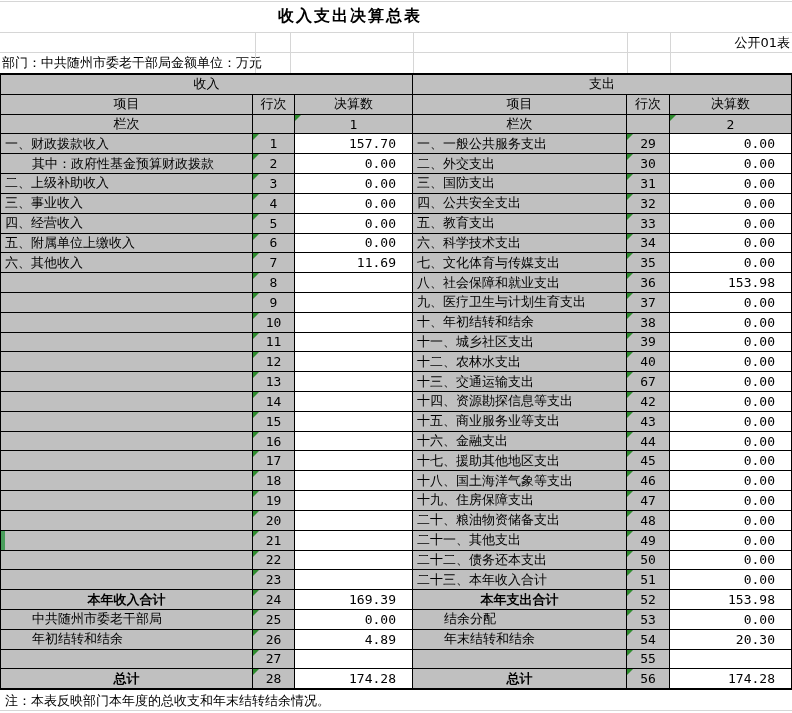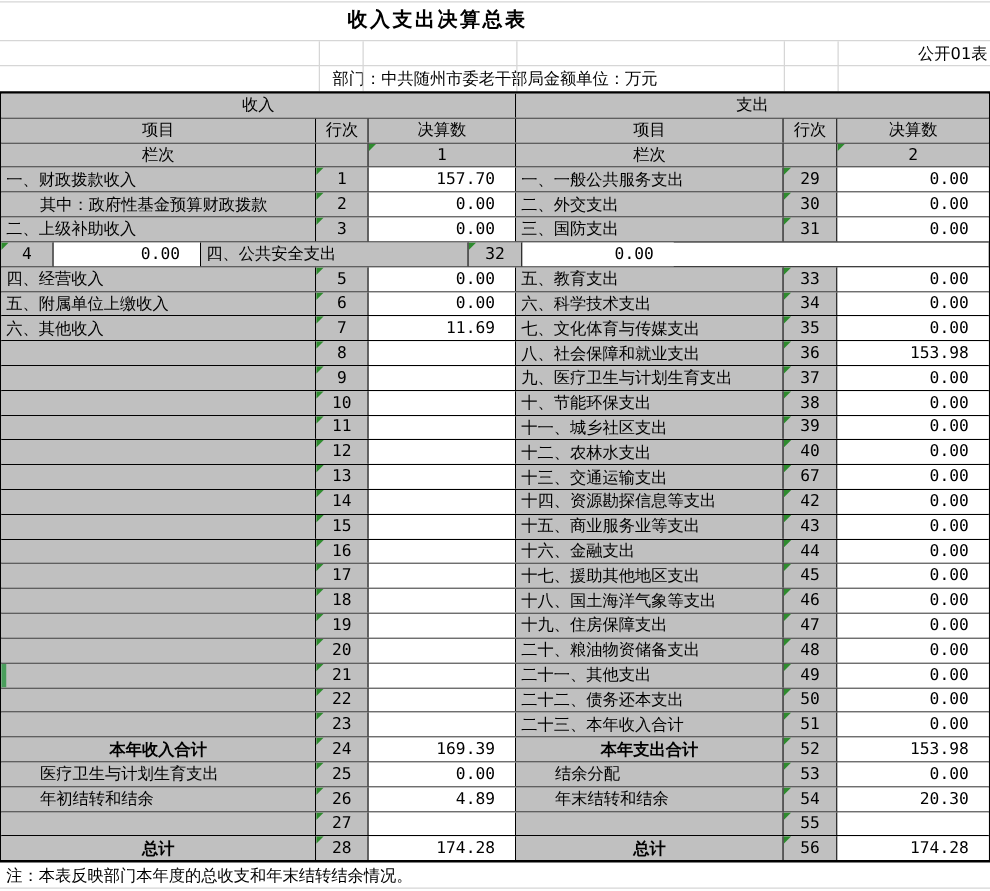--- a/index.html
+++ b/index.html
@@ -19,21 +19,21 @@
   .vline{position:absolute;top:33px;height:40px;width:1px;background:var(--grid-light);}
 
   #title-row{position:absolute;top:0;left:0;width:792px;height:33px;
     display:flex;align-items:center;justify-content:center;
     padding-right:92px;box-sizing:border-box;border-bottom:1px solid var(--grid-light);}
   #title-row .t{font-size:16px;font-weight:bold;letter-spacing:2px;}
 
   #meta-row-1{position:absolute;top:33px;left:0;width:792px;height:19px;
     display:flex;align-items:center;justify-content:flex-end;box-sizing:border-box;padding-right:2px;}
   #meta-row-2{position:absolute;top:52px;left:0;width:792px;height:21px;
-    display:flex;align-items:center;justify-content:center;box-sizing:border-box;
+    display:flex;align-items:center;justify-content:flex-start;box-sizing:border-box;
     padding-left:2px;padding-right:2px;}
 
   #tbl{position:absolute;top:73px;left:0;width:792px;height:617px;box-sizing:border-box;
     border:1px solid var(--grid-black);border-top-width:2px;border-bottom-width:2px;
     display:flex;flex-direction:column;}
   .trow{display:flex;flex:1 1 0;min-height:0;border-bottom:1px solid var(--grid-black);}
   .trow:last-child{border-bottom:none;}
   .c{position:relative;display:flex;align-items:center;box-sizing:border-box;
     border-right:1px solid var(--grid-black);background:var(--header-bg);
     overflow:hidden;white-space:nowrap;}
@@ -190,20 +190,23 @@
         </div>
         <div class="c line w-rline">
           <span class="tri"></span>
           <span>31</span>
         </div>
         <div class="c val w-rval last">
           <span>0.00</span>
         </div>
       </div>
       <div class="trow">
+        <div class="c proj w-proj">
+          <span>三、事业收入</span>
+        </div>
         <div class="c line w-line">
           <span class="tri"></span>
           <span>4</span>
         </div>
         <div class="c val w-val">
           <span>0.00</span>
         </div>
         <div class="c proj w-rproj">
           <span>四、公共安全支出</span>
         </div>
@@ -318,21 +321,21 @@
         </div>
       </div>
       <div class="trow">
         <div class="c proj w-proj"></div>
         <div class="c line w-line">
           <span class="tri"></span>
           <span>10</span>
         </div>
         <div class="c val w-val"></div>
         <div class="c proj w-rproj">
-          <span>十、节能环保支出</span>
+          <span>十、年初结转和结余</span>
         </div>
         <div class="c line w-rline">
           <span class="tri"></span>
           <span>38</span>
         </div>
         <div class="c val w-rval last">
           <span>0.00</span>
         </div>
       </div>
       <div class="trow">
@@ -588,21 +591,21 @@
         <div class="c line w-rline">
           <span class="tri"></span>
           <span>52</span>
         </div>
         <div class="c val w-rval last">
           <span>153.98</span>
         </div>
       </div>
       <div class="trow">
         <div class="c proj w-proj ind">
-          <span>医疗卫生与计划生育支出</span>
+          <span>中共随州市委老干部局</span>
         </div>
         <div class="c line w-line">
           <span class="tri"></span>
           <span>25</span>
         </div>
         <div class="c val w-val">
           <span>0.00</span>
         </div>
         <div class="c proj w-rproj ind">
           <span>结余分配</span>

